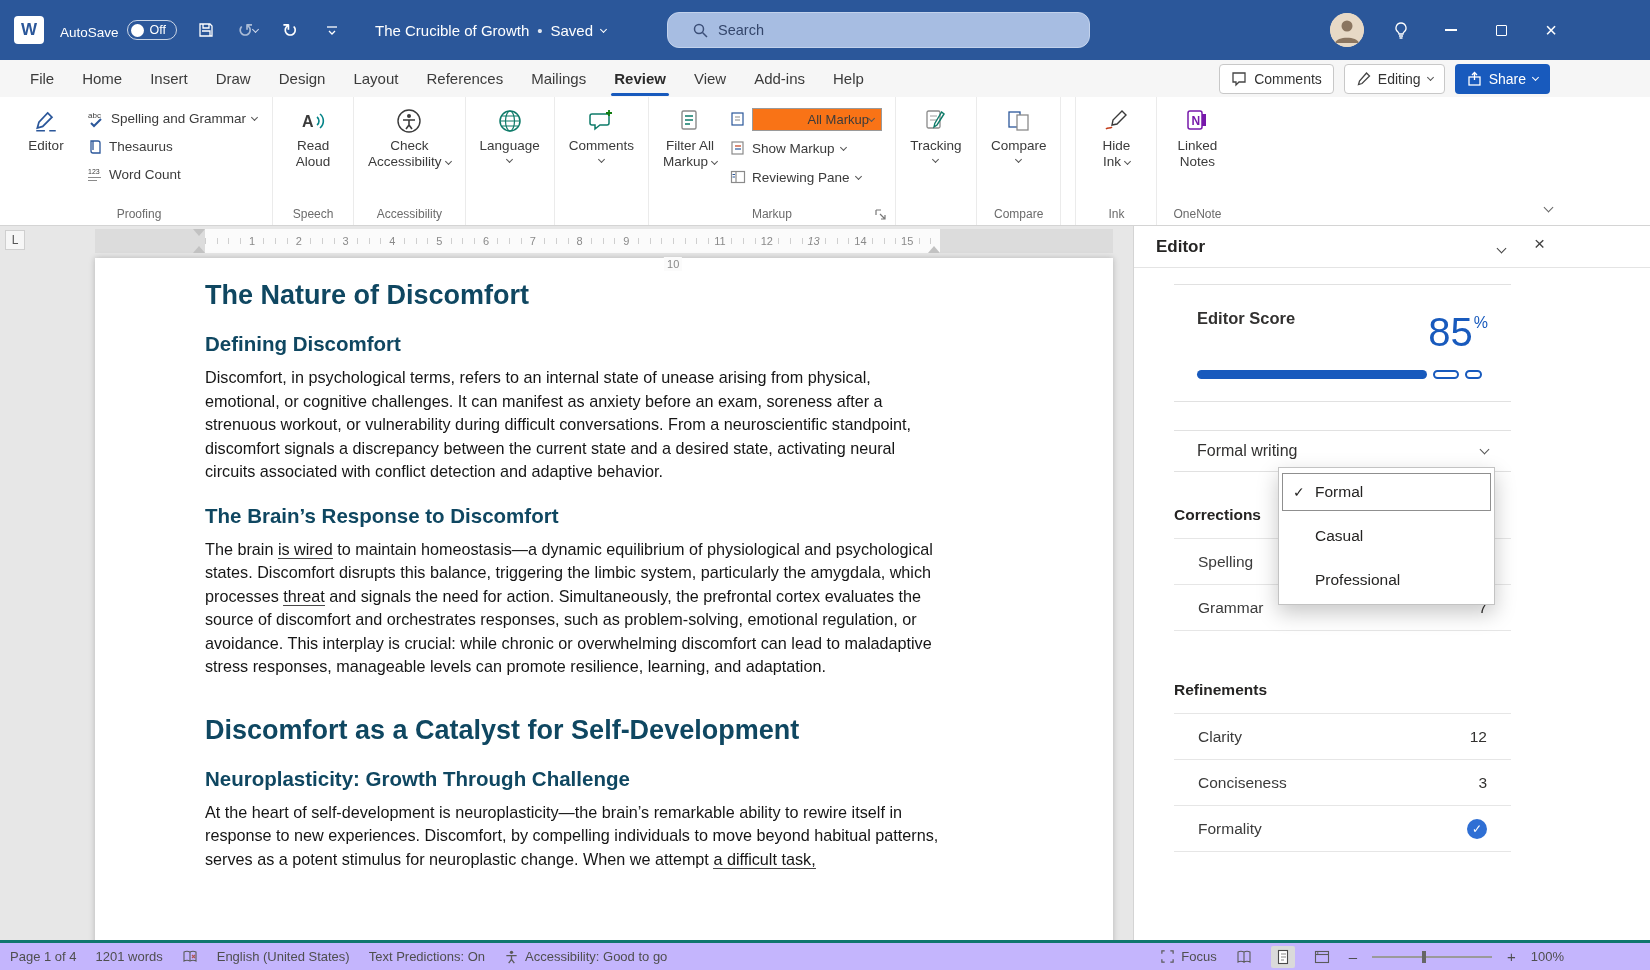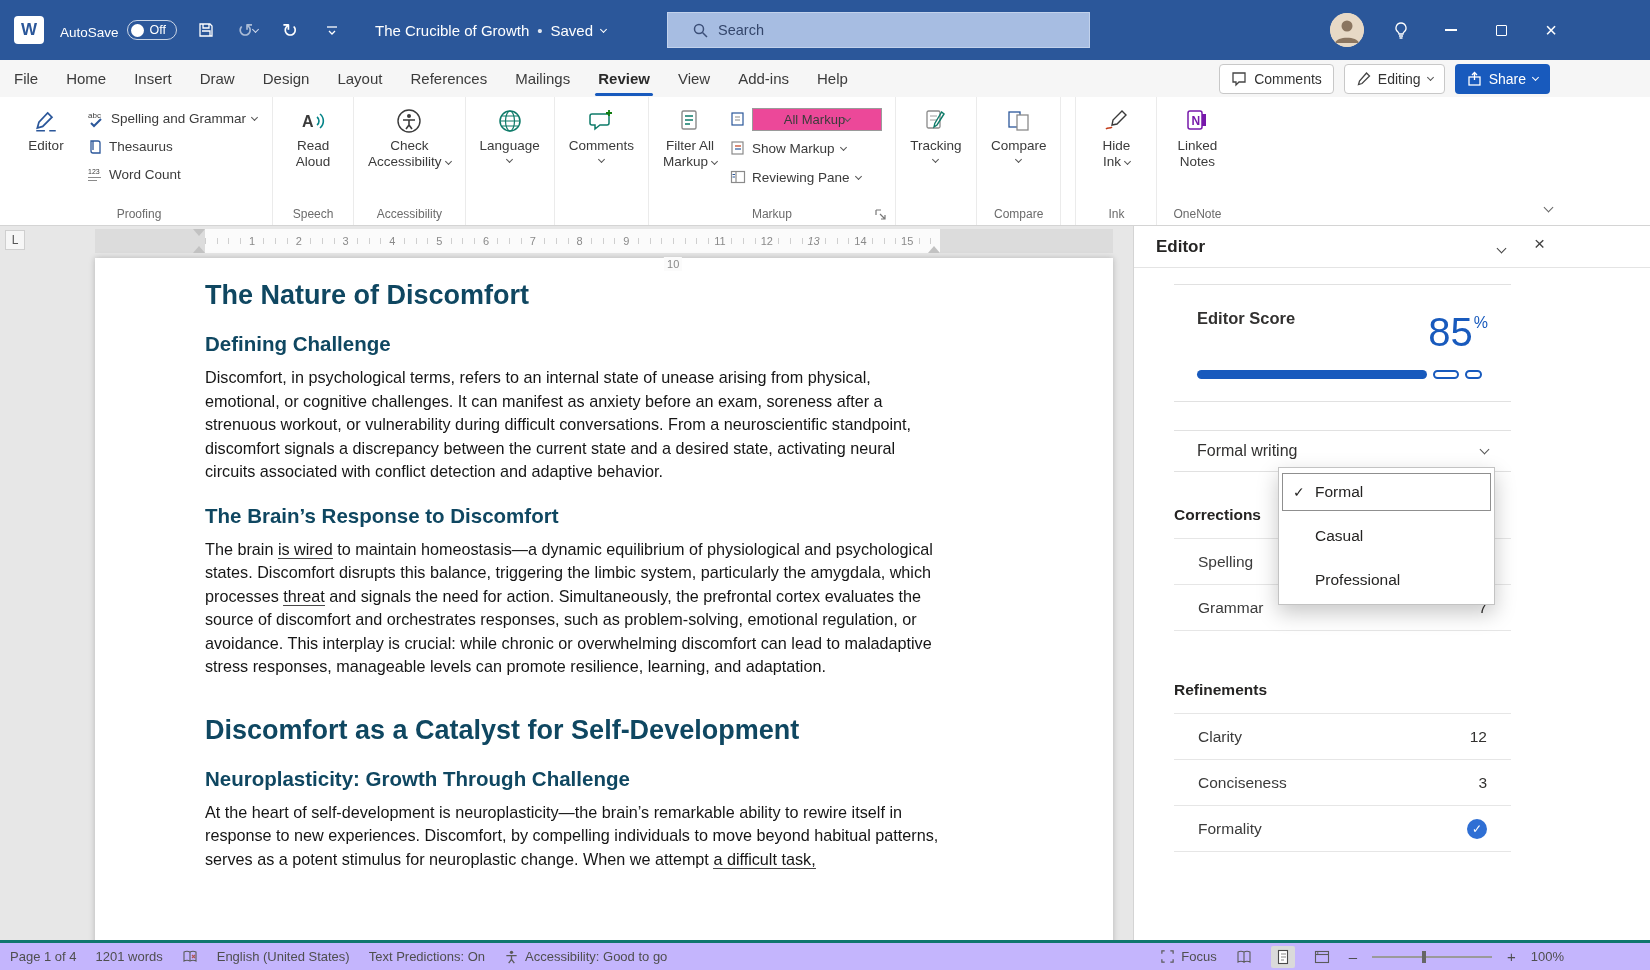--- a/index.html
+++ b/index.html
@@ -16,50 +16,50 @@
   .tb-left{display:flex;align-items:center;gap:16px;padding-left:14px}
   .word-logo{width:30px;height:28px;background:#fff;border-radius:4px;color:#2b579a;font-weight:bold;font-size:17px;display:flex;align-items:center;justify-content:center}
   .autosave{display:flex;align-items:flex-end;gap:8px;font-size:13.5px}
   .as-pill{display:flex;align-items:center;gap:6px;border:1px solid rgba(255,255,255,.75);border-radius:11px;padding:2px 10px 2px 3px;font-size:12.5px}
   .as-knob{width:13px;height:13px;border-radius:50%;background:#fff}
   .tb-ico{display:flex;align-items:center;justify-content:center;width:26px;height:26px}
   .tb-glyph{font-size:19px;line-height:1;color:#fff}
   .tb-glyph.dim{opacity:.6}
   .doc-title{display:flex;align-items:center;gap:8px;font-size:15px;margin-left:14px;color:#fff}
   .doc-title .dot{opacity:.85}
-  .searchbox{position:absolute;left:667px;top:12px;width:423px;height:36px;background:#a7bde2;border:1px solid #c2d2ec;border-radius:0;display:flex;align-items:center;gap:10px;padding-left:24px;color:#34466b;font-size:14.5px}
+  .searchbox{position:absolute;left:667px;top:12px;width:423px;height:36px;background:#a7bde2;border:1px solid #c2d2ec;border-radius:12px;display:flex;align-items:center;gap:10px;padding-left:24px;color:#34466b;font-size:14.5px}
   .tb-right{position:absolute;right:0;top:0;height:60px;display:flex;align-items:center;gap:24px;padding-right:86px}
   .avatar{width:34px;height:34px;border-radius:50%;overflow:hidden;background:#e7d9c6}
   .win-min{display:inline-block;width:12px;height:1.6px;background:#fff}
   .win-restore{display:inline-block;width:11px;height:11px;border:1.4px solid #fff;border-radius:1px}
   .win-close{font-size:20px;line-height:1;color:#fff}
 
   
   .menubar{height:37px;background:#f6f6f6;display:flex;align-items:center}
-  .tabs{display:flex;padding-left:0}
+  .tabs{display:flex;padding-left:16px}
   .tab{padding:9px 14px;font-size:15px;color:#3b3b3b;position:relative;white-space:nowrap}
   .tab.active{font-weight:700;color:#2b2b2b}
   .tab.active::after{content:"";position:absolute;left:11px;right:11px;bottom:0;height:3px;border-radius:2px;background:#185abd}
   .mb-right{margin-left:auto;display:flex;align-items:center;gap:10px;padding-right:100px}
   .mb-btn{display:flex;align-items:center;gap:7px;height:30px;padding:0 11px;border:1px solid #c8c8c8;border-radius:4px;background:#fff;font-size:14px;color:#333}
   .mb-share{display:flex;align-items:center;gap:7px;height:30px;padding:0 12px;border:none;border-radius:4px;background:#185abd;color:#fff;font-size:14px}
 
   
   .ribbon{height:129px;background:#fff;border-bottom:1px solid #d4d4d4;display:flex;position:relative;padding-left:6px}
   .rgroup{display:flex;flex-direction:column;padding:2px 7px 0}
   .rgroup + .rgroup{border-left:1px solid #ebebeb}
   .rg-body{flex:1;display:flex;align-items:flex-start}
   .rg-label{height:18px;font-size:12px;color:#6b6b6b;text-align:center;padding-bottom:4px;position:relative}
   .big-btn{min-width:66px;padding:5px 7px 2px;display:flex;flex-direction:column;align-items:center;font-size:13.5px;color:#3b3b3b;line-height:16px;cursor:default}
   .bb-icon{height:34px;display:flex;align-items:center;justify-content:center}
   .bb-line{display:flex;align-items:center;gap:4px;white-space:nowrap}
   .vstack{display:flex;flex-direction:column;gap:3px;padding:7px 2px}
   .sm-btn{display:flex;align-items:center;gap:6px;height:25px;padding:0 6px;font-size:13.5px;color:#3b3b3b;white-space:nowrap}
   .mk-row{display:flex;align-items:center;gap:6px;height:26px;padding:0 4px;font-size:13.5px;color:#3b3b3b;white-space:nowrap}
-  .combo{display:flex;align-items:center;justify-content:center;width:130px;height:23px;border:1px solid #9a9a9a;background:#ec4899;padding:0 7px;font-size:13px}
+  .combo{display:flex;align-items:center;justify-content:flex-end;width:130px;height:23px;border:1px solid #9a9a9a;background:#f97316;padding:0 7px;font-size:13px}
   .launcher{position:absolute;right:2px;top:1px}
   .ribbon-collapse{position:absolute;right:98px;bottom:10px;color:#666}
 
   
   .workspace{position:absolute;top:226px;bottom:30px;left:0;right:0;display:flex}
   .doc-area{width:1133px;background:#e7e7e7;position:relative;overflow:hidden}
   .tabsel{position:absolute;left:5px;top:4px;width:20px;height:20px;background:#f6f6f6;border:1px solid #cfcfcf;color:#555;font-size:12px;display:flex;align-items:center;justify-content:center}
   .ruler{position:absolute;top:3px;left:95px;width:1018px;height:24px;background:#fbfbfb}
   .ruler-zone-left{position:absolute;left:0;top:0;bottom:0;width:110px;background:#dcdcdc}
   .ruler-zone-right{position:absolute;right:0;top:0;bottom:0;width:173px;background:#dcdcdc}
@@ -508,21 +508,21 @@
           <span class="ruler-num" style="left: 578.2px; margin-top: 23px;">10</span>
           <span class="ruler-num" style="left: 625px;">11</span>
           <span class="ruler-num" style="left: 671.8px;">12</span>
           <span class="ruler-num" style="left: 718.6px; font-style: italic;">13</span>
           <span class="ruler-num" style="left: 765.4px;">14</span>
           <span class="ruler-num" style="left: 812.2px;">15</span>
         </div>
       <div class="page">
         <div id="doc" class="doc-text">
             <h1 class="doc-h1"><span>The Nature of Discomfort</span></h1>
-            <h2 class="doc-h2"><span>Defining Challenge</span></h2>
+            <h2 class="doc-h2"><span>Defining Discomfort</span></h2>
             <p class="doc-p"><span>Discomfort, in psychological terms, refers to an internal state of unease arising from physical, emotional, or cognitive challenges. It can manifest as anxiety before an exam, soreness after a strenuous workout, or vulnerability during difficult conversations. From a neuroscientific standpoint, discomfort signals a discrepancy between the current state and a desired state, activating neural circuits associated with conflict detection and adaptive behavior.</span></p>
             <h2 class="doc-h2"><span>The Brain’s Response to Discomfort</span></h2>
             <p class="doc-p"><span>The brain </span><span class="u">is wired</span><span> to maintain homeostasis—a dynamic equilibrium of physiological and psychological states. Discomfort disrupts this balance, triggering the limbic system, particularly the amygdala, which processes </span><span class="u">threat</span><span> and signals the need for action. Simultaneously, the prefrontal cortex evaluates the source of discomfort and orchestrates responses, such as problem-solving, emotional regulation, or avoidance. This interplay is crucial: while chronic or overwhelming discomfort can lead to maladaptive stress responses, manageable levels can promote resilience, learning, and adaptation.</span></p>
             <h1 class="doc-h1"><span>Discomfort as a Catalyst for Self-Development</span></h1>
             <h2 class="doc-h2"><span>Neuroplasticity: Growth Through Challenge</span></h2>
             <p class="doc-p"><span>At the heart of self-development is neuroplasticity—the brain’s remarkable ability to rewire itself in response to new experiences. Discomfort, by compelling individuals to move beyond habitual patterns, serves as a potent stimulus for neuroplastic change. When we attempt </span><span class="u">a difficult task,</span></p>
           </div>
       </div>
     </div>
 

